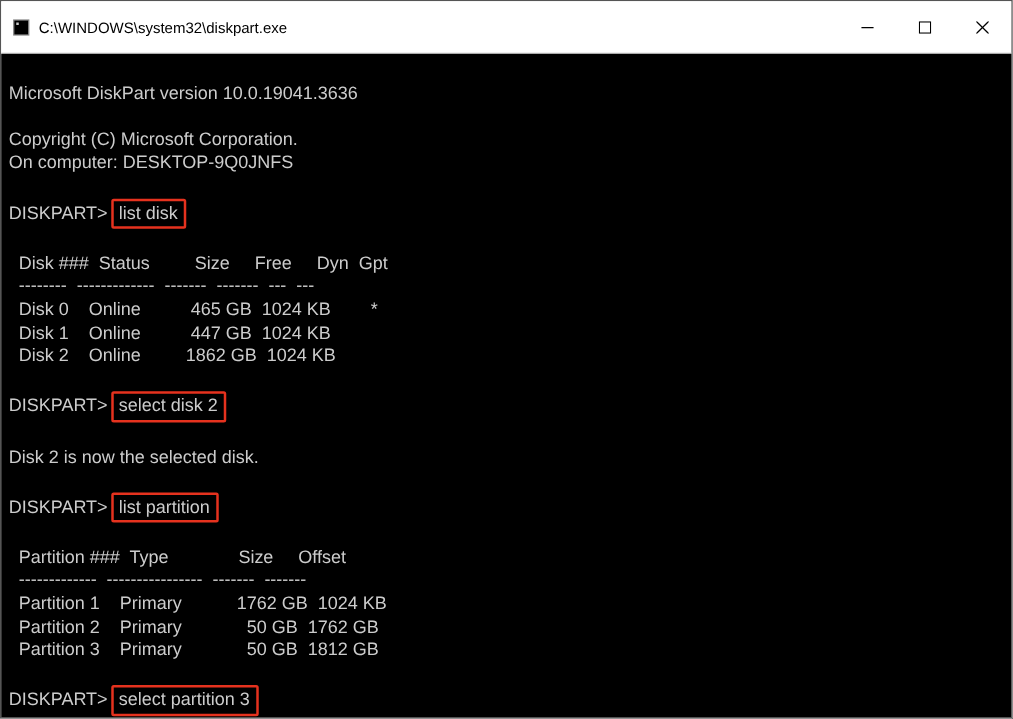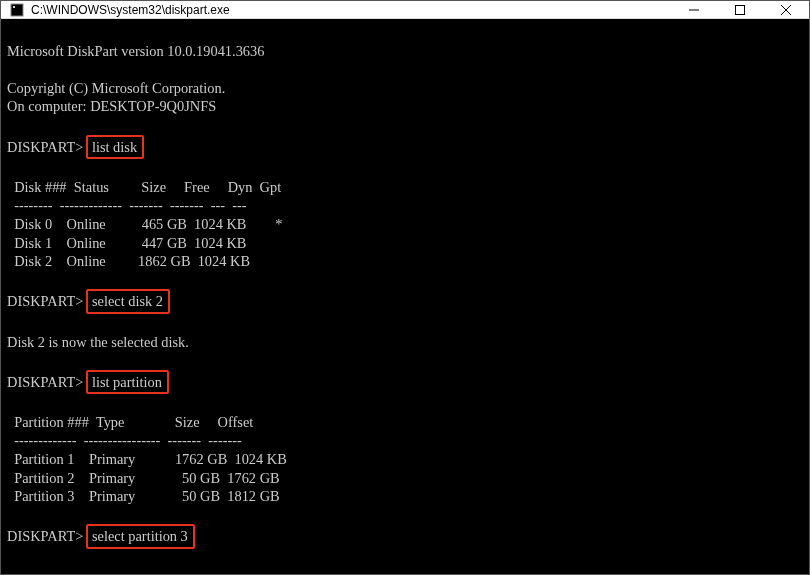--- a/index.html
+++ b/index.html
@@ -11,21 +11,21 @@
   }
   .window {
     width: 810px;
     height: 575px;
     border: 1px solid #555;
     display: flex;
     flex-direction: column;
     background: #fff;
   }
   .titlebar {
-    height: 18px;
+    height: 42px;
     background: #fff;
     display: flex;
     align-items: center;
     padding: 0 0 0 8px;
     border-bottom: 1px solid #ddd;
     font-size: 12px;
     color: #000;
     user-select: none;
   }
   .titlebar-icon {
@@ -45,21 +45,21 @@
     display: flex;
     align-items: center;
     justify-content: center;
     color: #000;
   }
   .win-btn svg { display: block; }
   .terminal {
     flex: 1;
     background: #000;
     color: #ccc;
-    font-family: Liberation Serif, serif;
+    font-family: Liberation Sans, sans-serif;
     font-size: 14.4px;
     line-height: 18.6px;
     padding: 4px 6px;
     overflow: hidden;
     white-space: pre;
   }
   .line { white-space: pre; }
   .hl {
     border: 2px solid #e6321e;
     border-radius: 2px;

